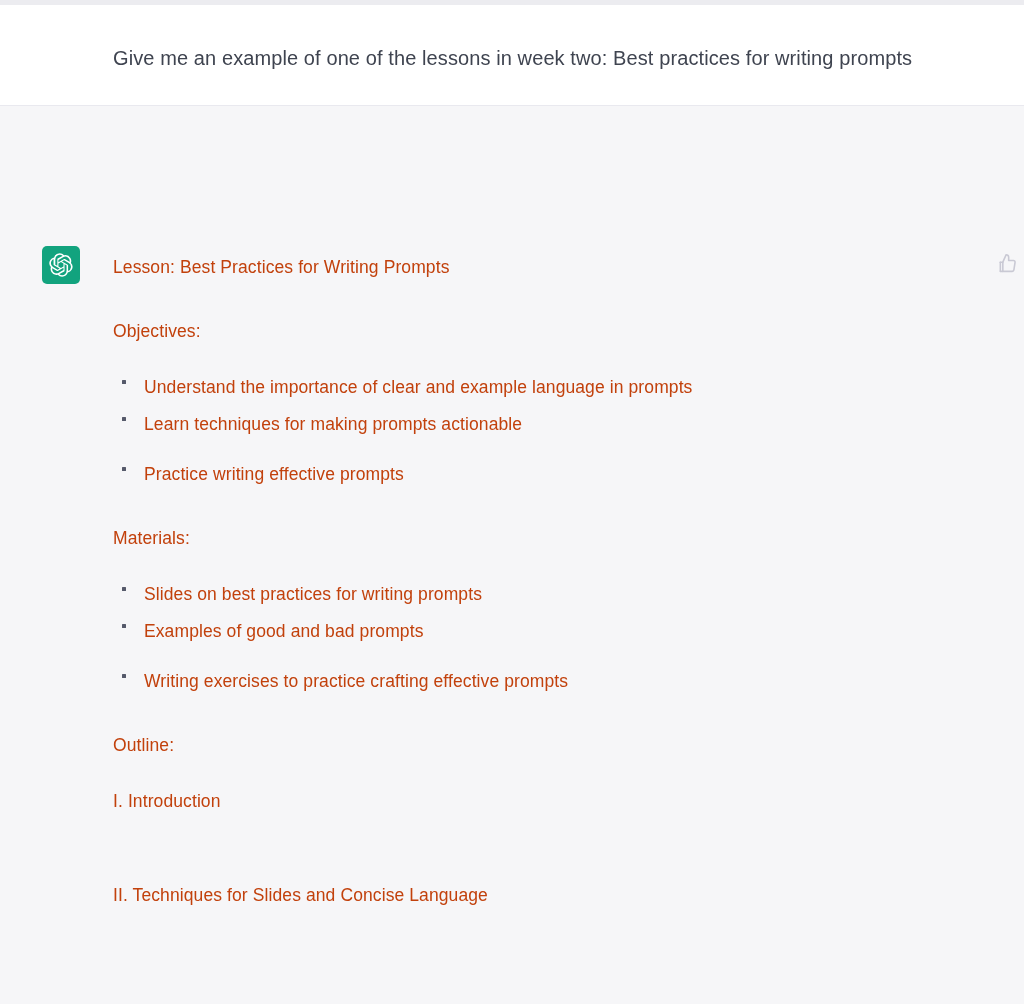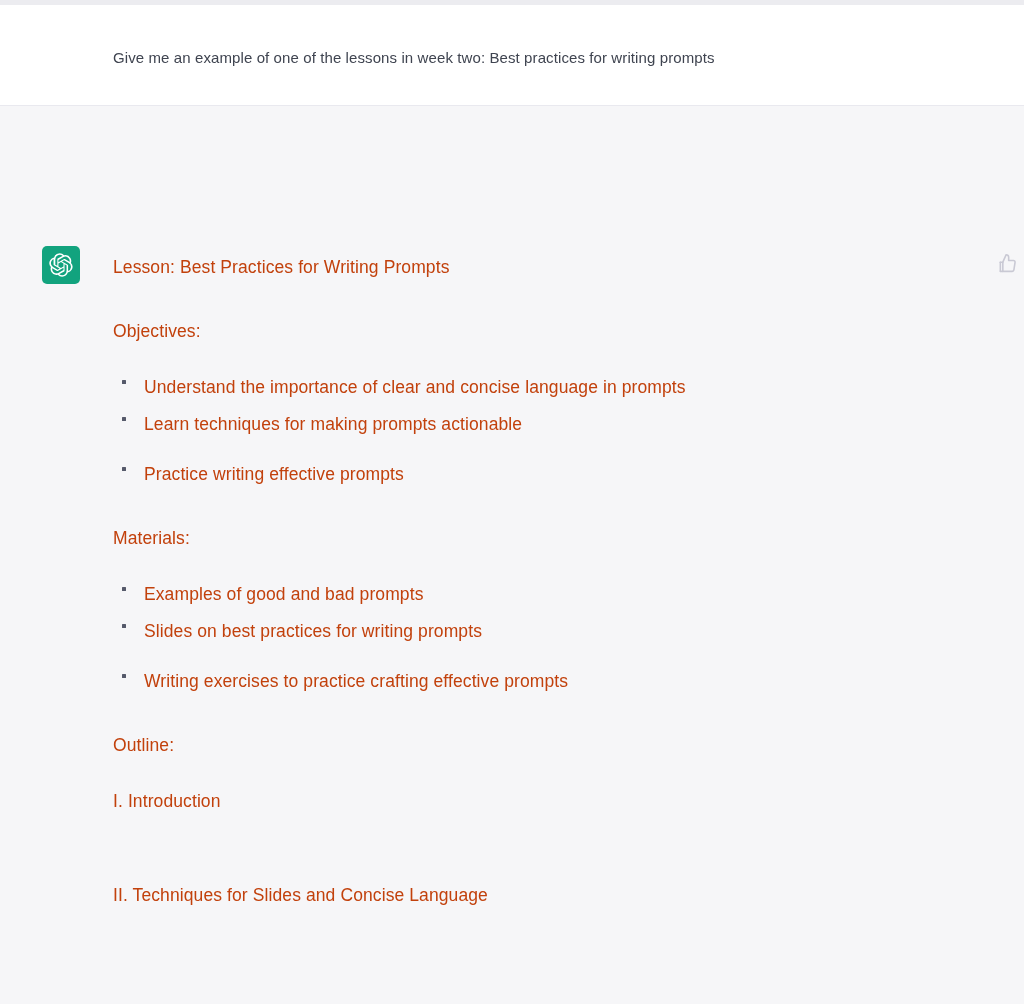--- a/index.html
+++ b/index.html
@@ -33,21 +33,21 @@
   .turn-user {
     background: #ffffff;
     border-bottom: 1px solid #e9e9ef;
     height: 101px;
     position: relative;
   }
   .turn-user .msg-text {
     position: absolute;
     left: 113px;
     top: 40px;
-    font-size: 15px;
+    font-size: 20px;
     line-height: 26px;
     color: #3f4450;
     letter-spacing: 0.1px;
     white-space: nowrap;
   }
 
   
   .turn-assistant {
     background: #f6f6f8;
     position: relative;
@@ -162,32 +162,32 @@
 
     <div class="assistant-body">
 
       <p class="para">Lesson: Best Practices for Writing Prompts</p>
 
       <div class="gap-lg"></div>
 
       <p class="para">Objectives:</p>
       <div class="gap-md"></div>
       <ul class="bullets">
-        <li>Understand the importance of clear and concise language in prompts</li>
+        <li>Understand the importance of clear and example language in prompts</li>
         <li>Learn techniques for making prompts actionable</li>
         <li>Practice writing effective prompts</li>
       </ul>
 
       <div class="gap-lg"></div>
 
       <p class="para">Materials:</p>
       <div class="gap-md"></div>
       <ul class="bullets">
+        <li>Slides on best practices for writing prompts</li>
         <li>Examples of good and bad prompts</li>
-        <li>Slides on best practices for writing prompts</li>
         <li>Writing exercises to practice crafting effective prompts</li>
       </ul>
 
       <div class="gap-lg"></div>
 
       <p class="para">Outline:</p>
 
       <div class="gap-md"></div>
 
       <p class="para">I. Introduction</p>

